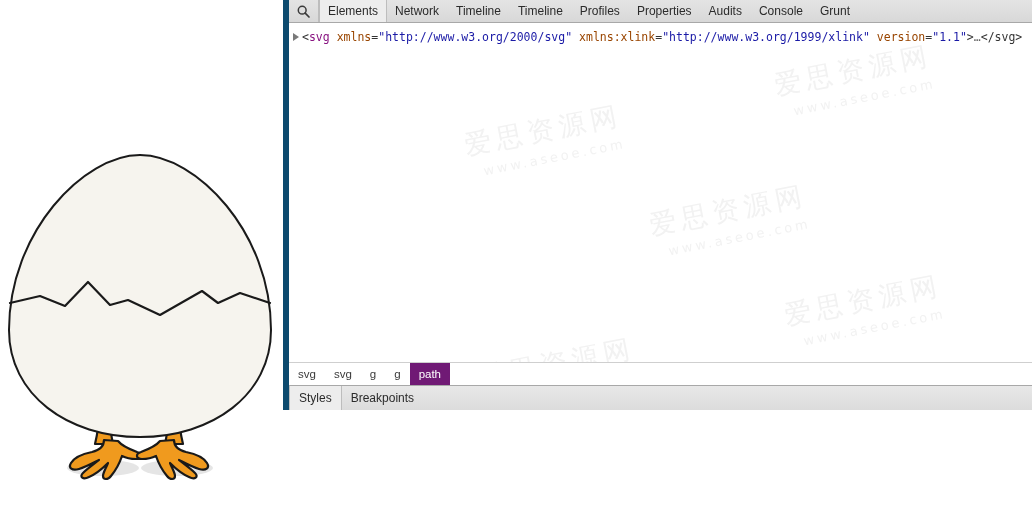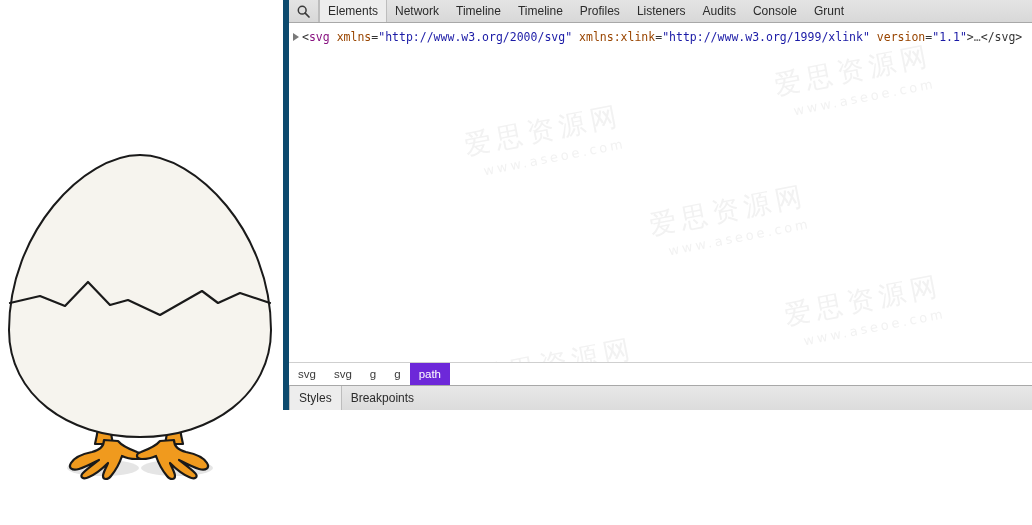--- a/index.html
+++ b/index.html
@@ -161,21 +161,21 @@
   .crumb {
     display: flex;
     align-items: center;
     padding: 0 9px;
     font-size: 11.5px;
     color: #3b3b3b;
     cursor: default;
     white-space: nowrap;
   }
   .crumb.active {
-    background: #6d28d9;
+    background: #701a75;
     color: #ffffff;
   }
 
   
   #dt-bottom {
     flex: 0 0 25px;
     height: 25px;
     background: linear-gradient(to bottom, #e8e8e8 0%, #dcdcdc 100%);
     border-top: 1px solid #a8a8a8;
     display: flex;
@@ -288,21 +288,21 @@
       <div class="tab">
         <span>Timeline</span>
       </div>
       <div class="tab">
         <span>Timeline</span>
       </div>
       <div class="tab">
         <span>Profiles</span>
       </div>
       <div class="tab">
-        <span>Listeners</span>
+        <span>Properties</span>
       </div>
       <div class="tab">
         <span>Audits</span>
       </div>
       <div class="tab">
         <span>Console</span>
       </div>
       <div class="tab">
         <span>Grunt</span>
       </div>

